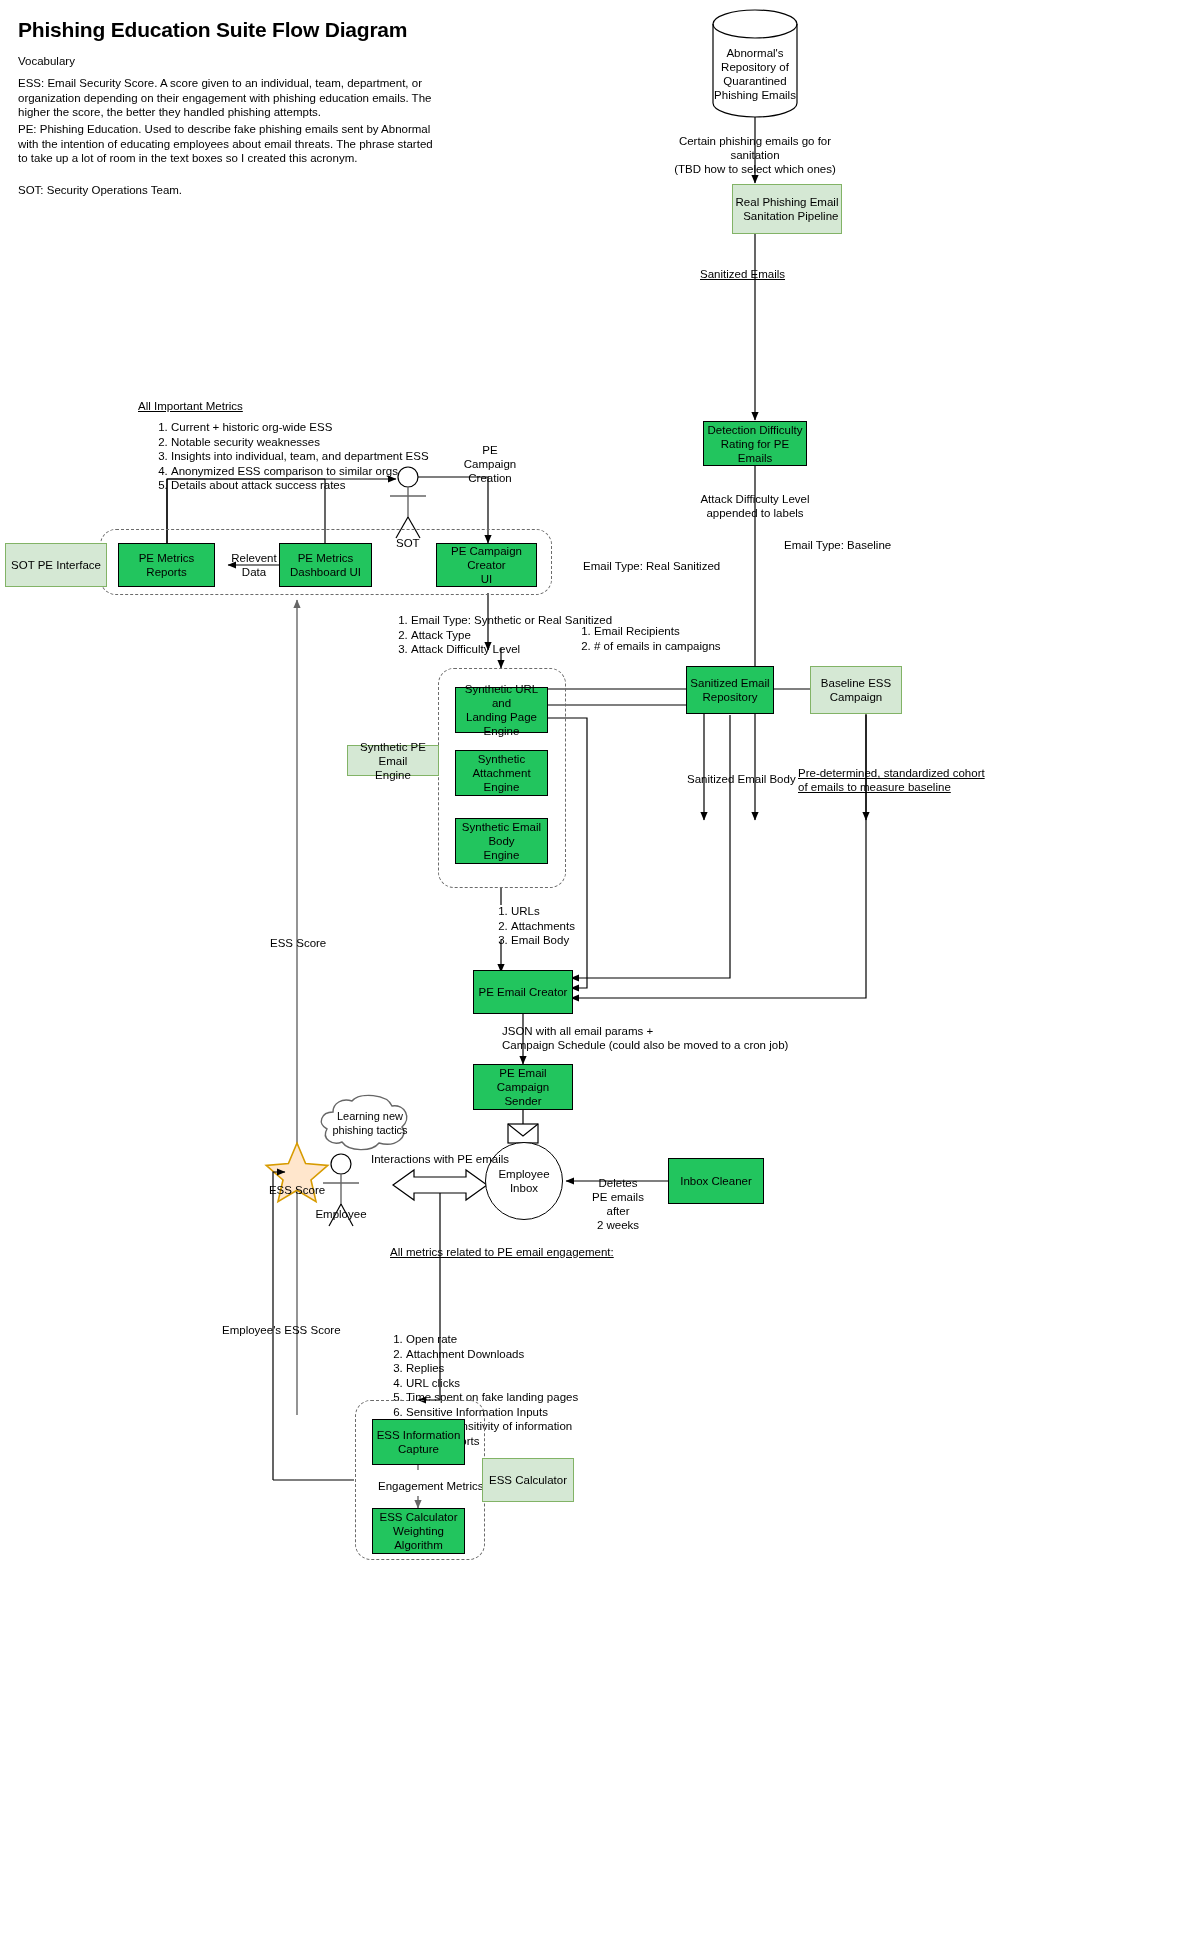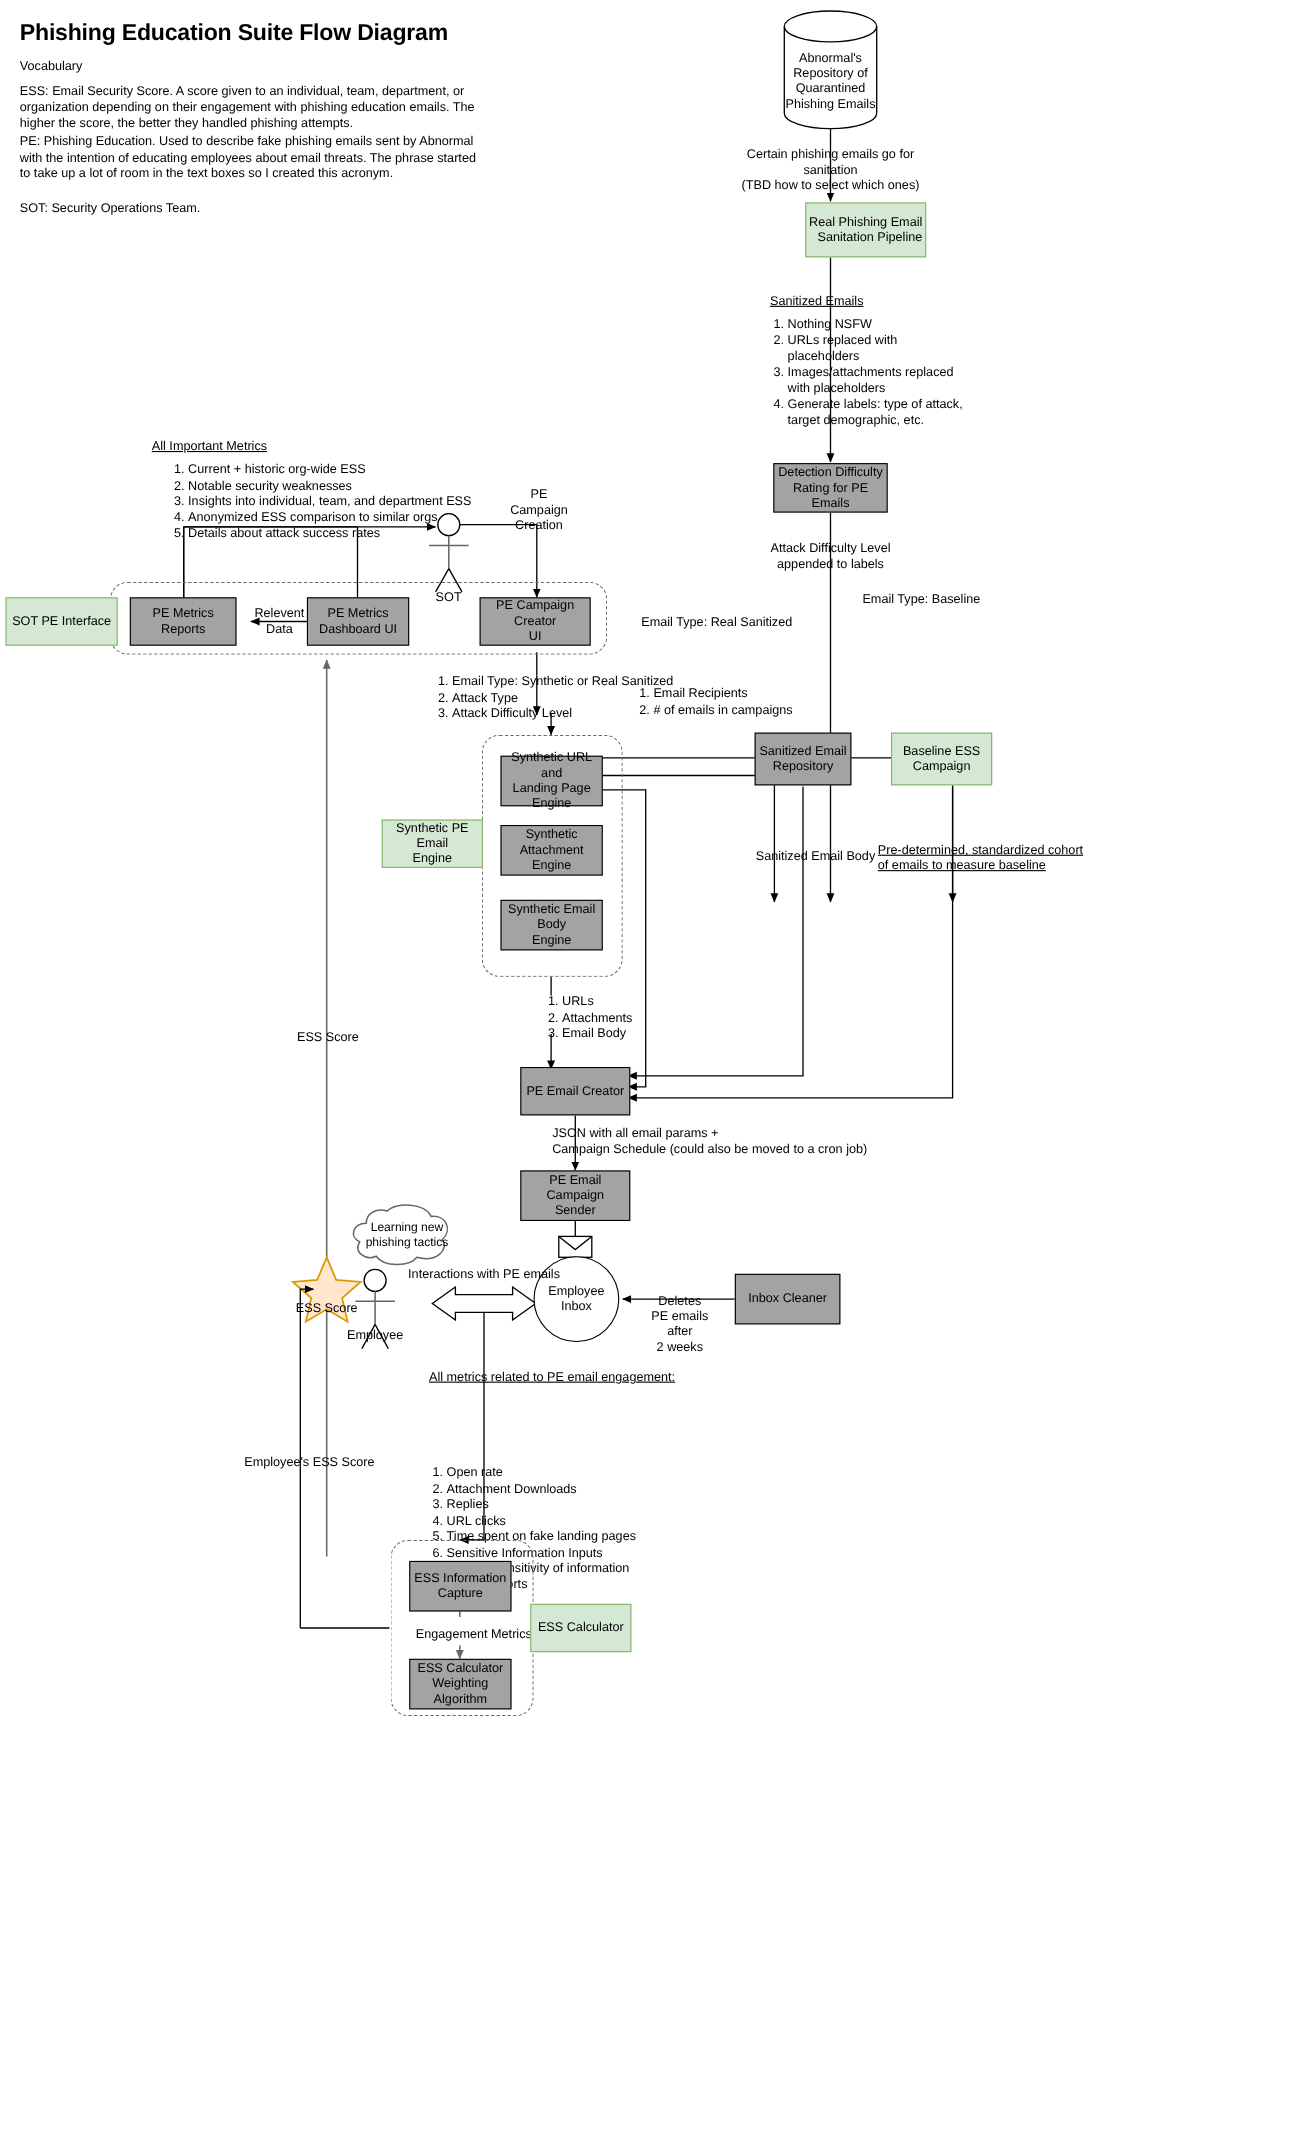--- a/index.html
+++ b/index.html
@@ -3,21 +3,21 @@
 <meta charset="utf-8">
 <style>
   html,body{margin:0;padding:0;background:#ffffff;}
   body{font-family:"Liberation Sans","DejaVu Sans",sans-serif;color:#000;}
   #canvas{position:relative;width:1180px;height:1945px;overflow:hidden;background:#fff;}
   .t{position:absolute;font-size:11.5px;line-height:14px;color:#000;white-space:pre;}
   .tc{position:absolute;font-size:11.5px;line-height:14px;color:#000;text-align:center;}
   .title{position:absolute;font-size:21px;font-weight:bold;letter-spacing:-0.2px;}
   .para{position:absolute;font-size:11.5px;line-height:14.5px;}
   .ul{text-decoration:underline;}
-  .box{position:absolute;border:1.2px solid #000;background:#a3a3a3;display:flex;align-items:center;justify-content:center;text-align:center;font-size:11.5px;line-height:14px;box-sizing:border-box;}
+  .box{position:absolute;border:1.2px solid #000;background:#22c55e;display:flex;align-items:center;justify-content:center;text-align:center;font-size:11.5px;line-height:14px;box-sizing:border-box;}
   .green{background:#d5e8d4;border:1.2px solid #82b366;}
   .circle{position:absolute;border:1.2px solid #000;border-radius:50%;background:#fff;display:flex;align-items:center;justify-content:center;text-align:center;font-size:11.5px;line-height:14px;box-sizing:border-box;}
   .dash{position:absolute;border:1.3px dashed #6b6b6b;box-sizing:border-box;background:transparent;}
   .dash-r{border-radius:16px;}
   svg.ov{position:absolute;left:0;top:0;width:1180px;height:1945px;overflow:visible;pointer-events:none;}
   .ln{stroke:#000;stroke-width:1.2;fill:none;}
   .lng{stroke:#666;stroke-width:1.4;fill:none;}
   .lst{list-style:decimal;margin:0;padding-left:16px;font-size:11.5px;line-height:14.5px;}
   .lst li{padding:0;margin:0;}
   .olwrap{position:absolute;}
@@ -170,28 +170,20 @@
 Phishing Emails</span>
   </div>
 
   <div class="tc" style="left:660px;top:134px;width:190px;white-space:pre-line;">Certain phishing emails go for sanitation
 (TBD how to select which ones)</div>
 
   <div class="box green" style="left:732px;top:184px;width:110px;height:50px;white-space:pre-line;text-align:right;">Real Phishing Email
 Sanitation Pipeline</div>
 
   <div class="t ul" style="left:700px;top:267px;">Sanitized Emails</div>
-  <div class="olwrap" style="left:700px;top:288px;width:180px;">
-    <ol class="lst">
-      <li>Nothing NSFW</li>
-      <li>URLs replaced with placeholders</li>
-      <li>Images/attachments replaced with placeholders</li>
-      <li>Generate labels: type of attack, target demographic, etc.</li>
-    </ol>
-  </div>
 
   <div class="box" style="left:703px;top:421px;width:104px;height:45px;white-space:pre-line;">Detection Difficulty
 Rating for PE Emails</div>
 
   <div class="tc" style="left:680px;top:492px;width:150px;white-space:pre-line;">Attack Difficulty Level
 appended to labels</div>
 
   <div class="box" style="left:686px;top:666px;width:88px;height:48px;white-space:pre-line;">Sanitized Email
 Repository</div>
 
@@ -255,21 +247,21 @@
 
   <div class="dash dash-r" style="left:438px;top:668px;width:128px;height:220px;"></div>
 
   <div class="box" style="left:455px;top:687px;width:93px;height:46px;white-space:pre-line;">Synthetic URL and
 Landing Page Engine</div>
   <div class="box" style="left:455px;top:750px;width:93px;height:46px;white-space:pre-line;">Synthetic Attachment
 Engine</div>
   <div class="box" style="left:455px;top:818px;width:93px;height:46px;white-space:pre-line;">Synthetic Email Body
 Engine</div>
 
-  <div class="box green" style="left:347px;top:745px;width:92px;height:44px;white-space:pre-line;">Synthetic PE Email
+  <div class="box green" style="left:347px;top:745px;width:92px;height:31px;white-space:pre-line;">Synthetic PE Email
 Engine</div>
 
   <div class="olwrap" style="left:495px;top:904px;width:150px;">
     <ol class="lst">
       <li>URLs</li>
       <li>Attachments</li>
       <li>Email Body</li>
     </ol>
   </div>
 

